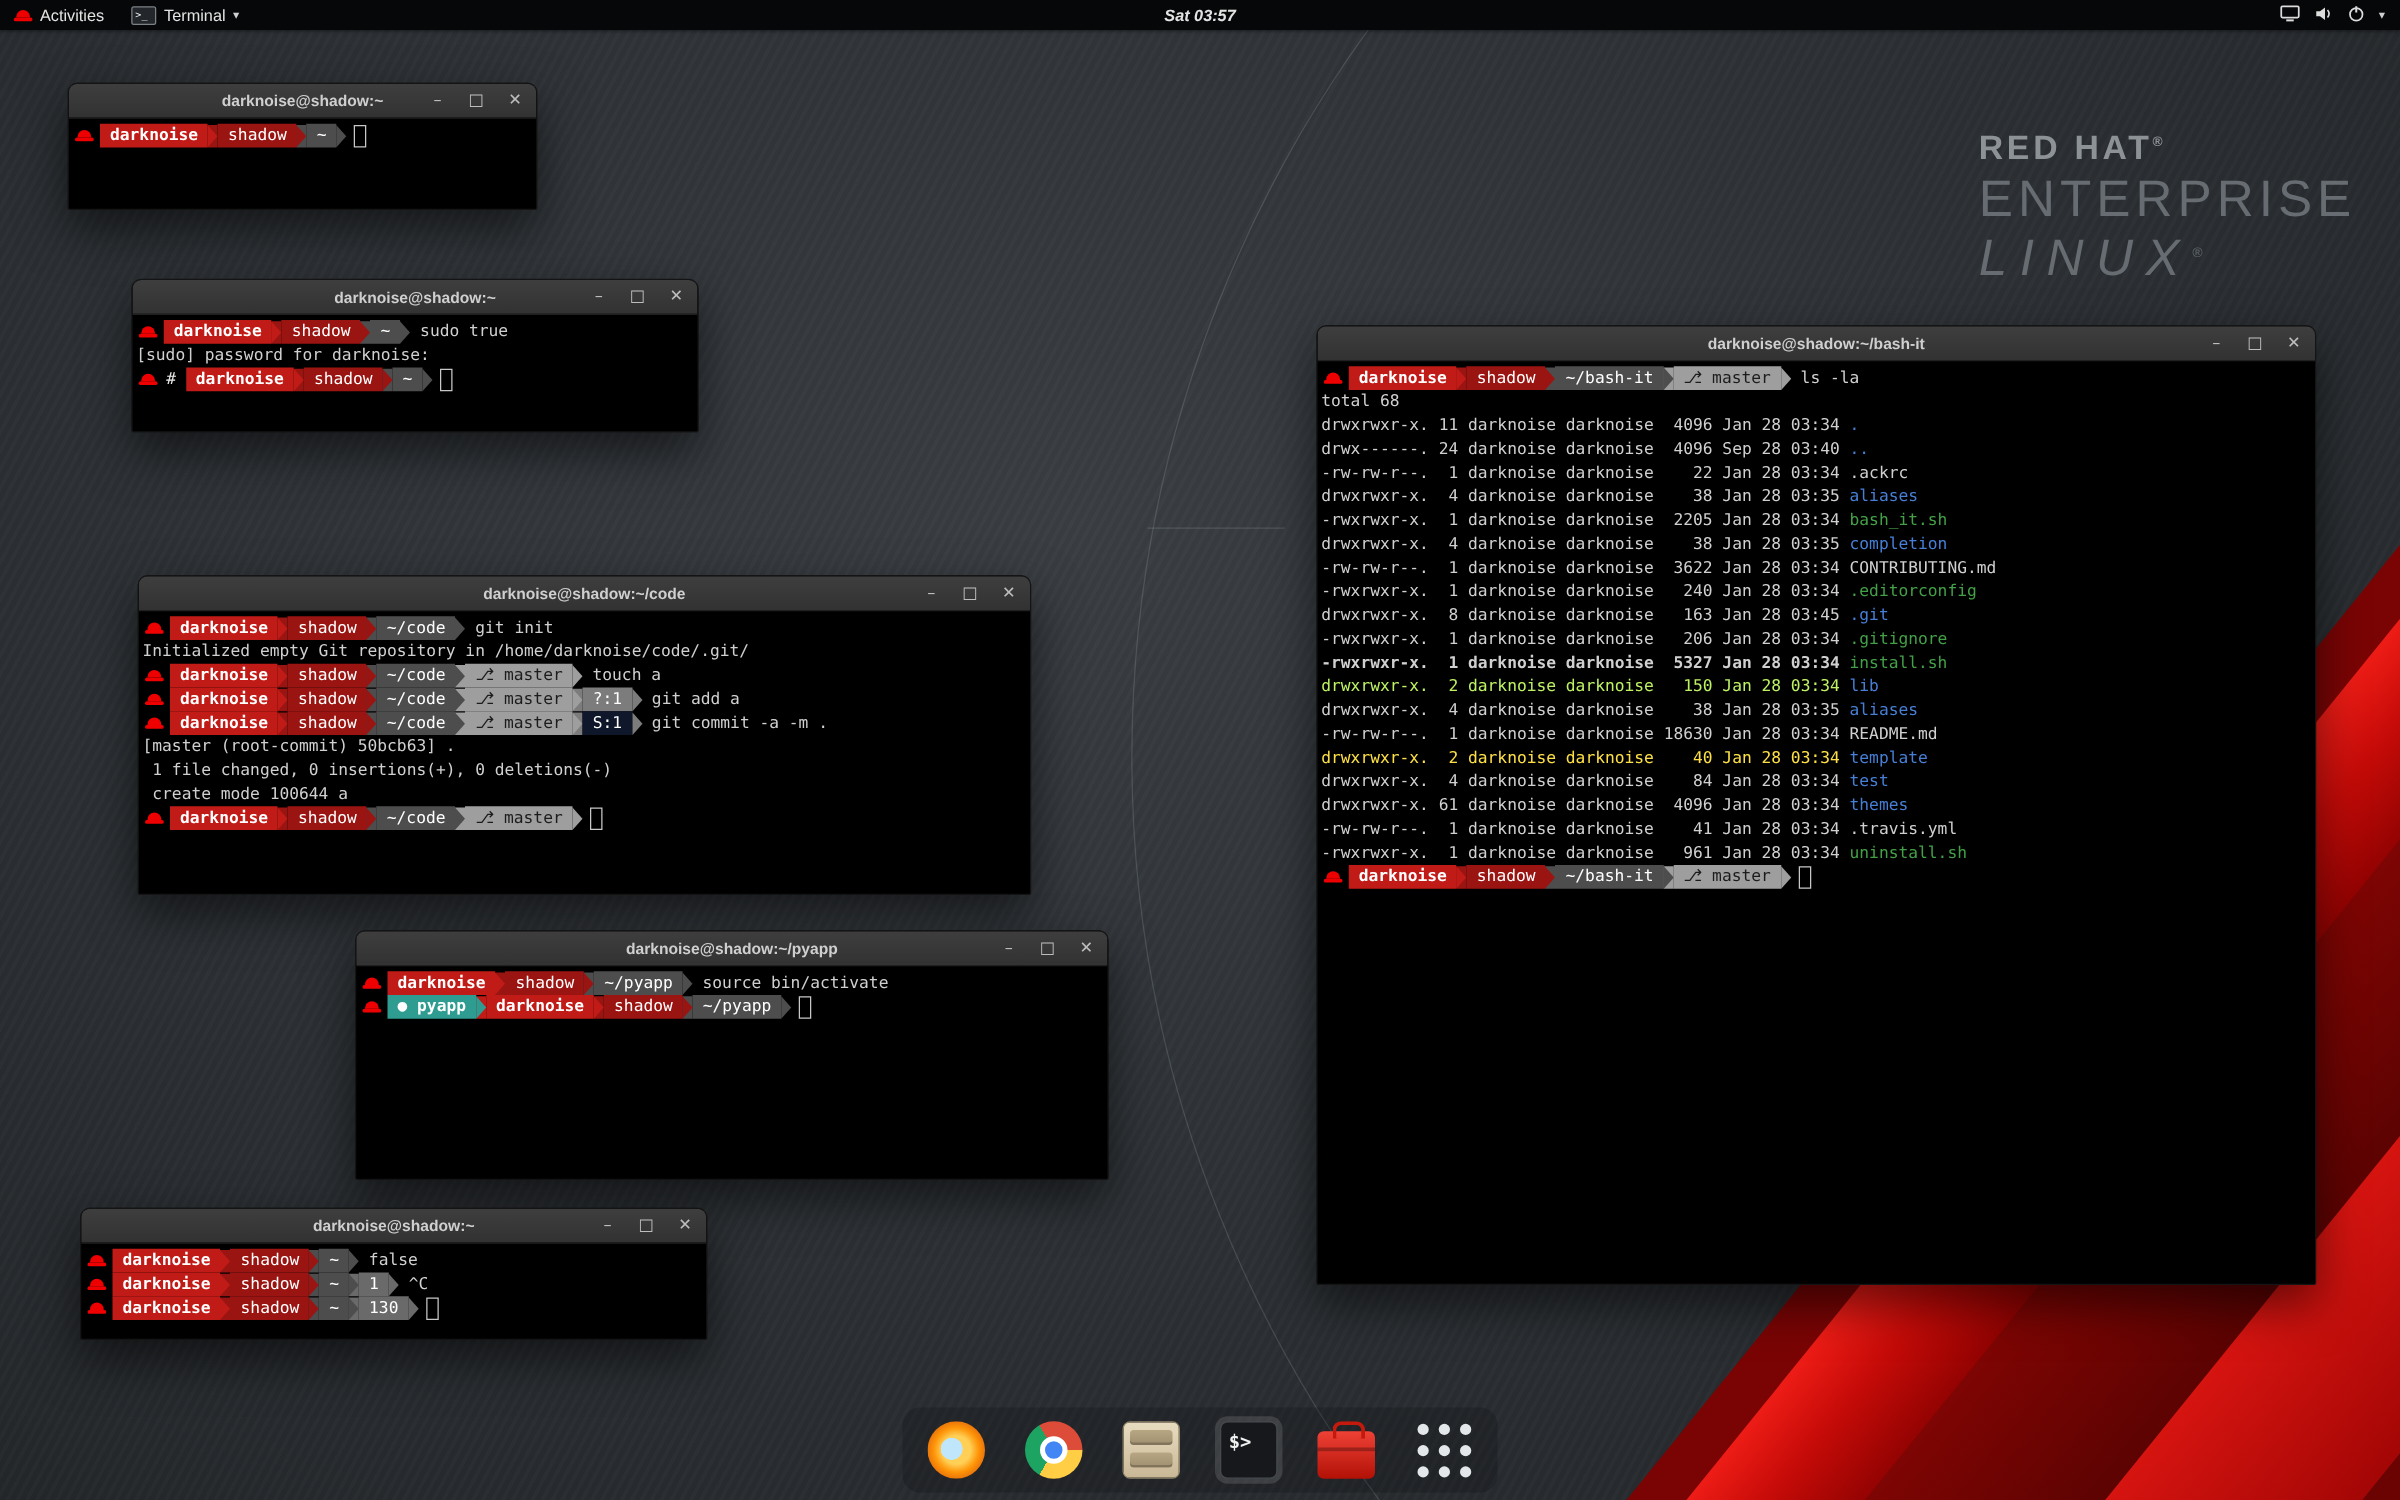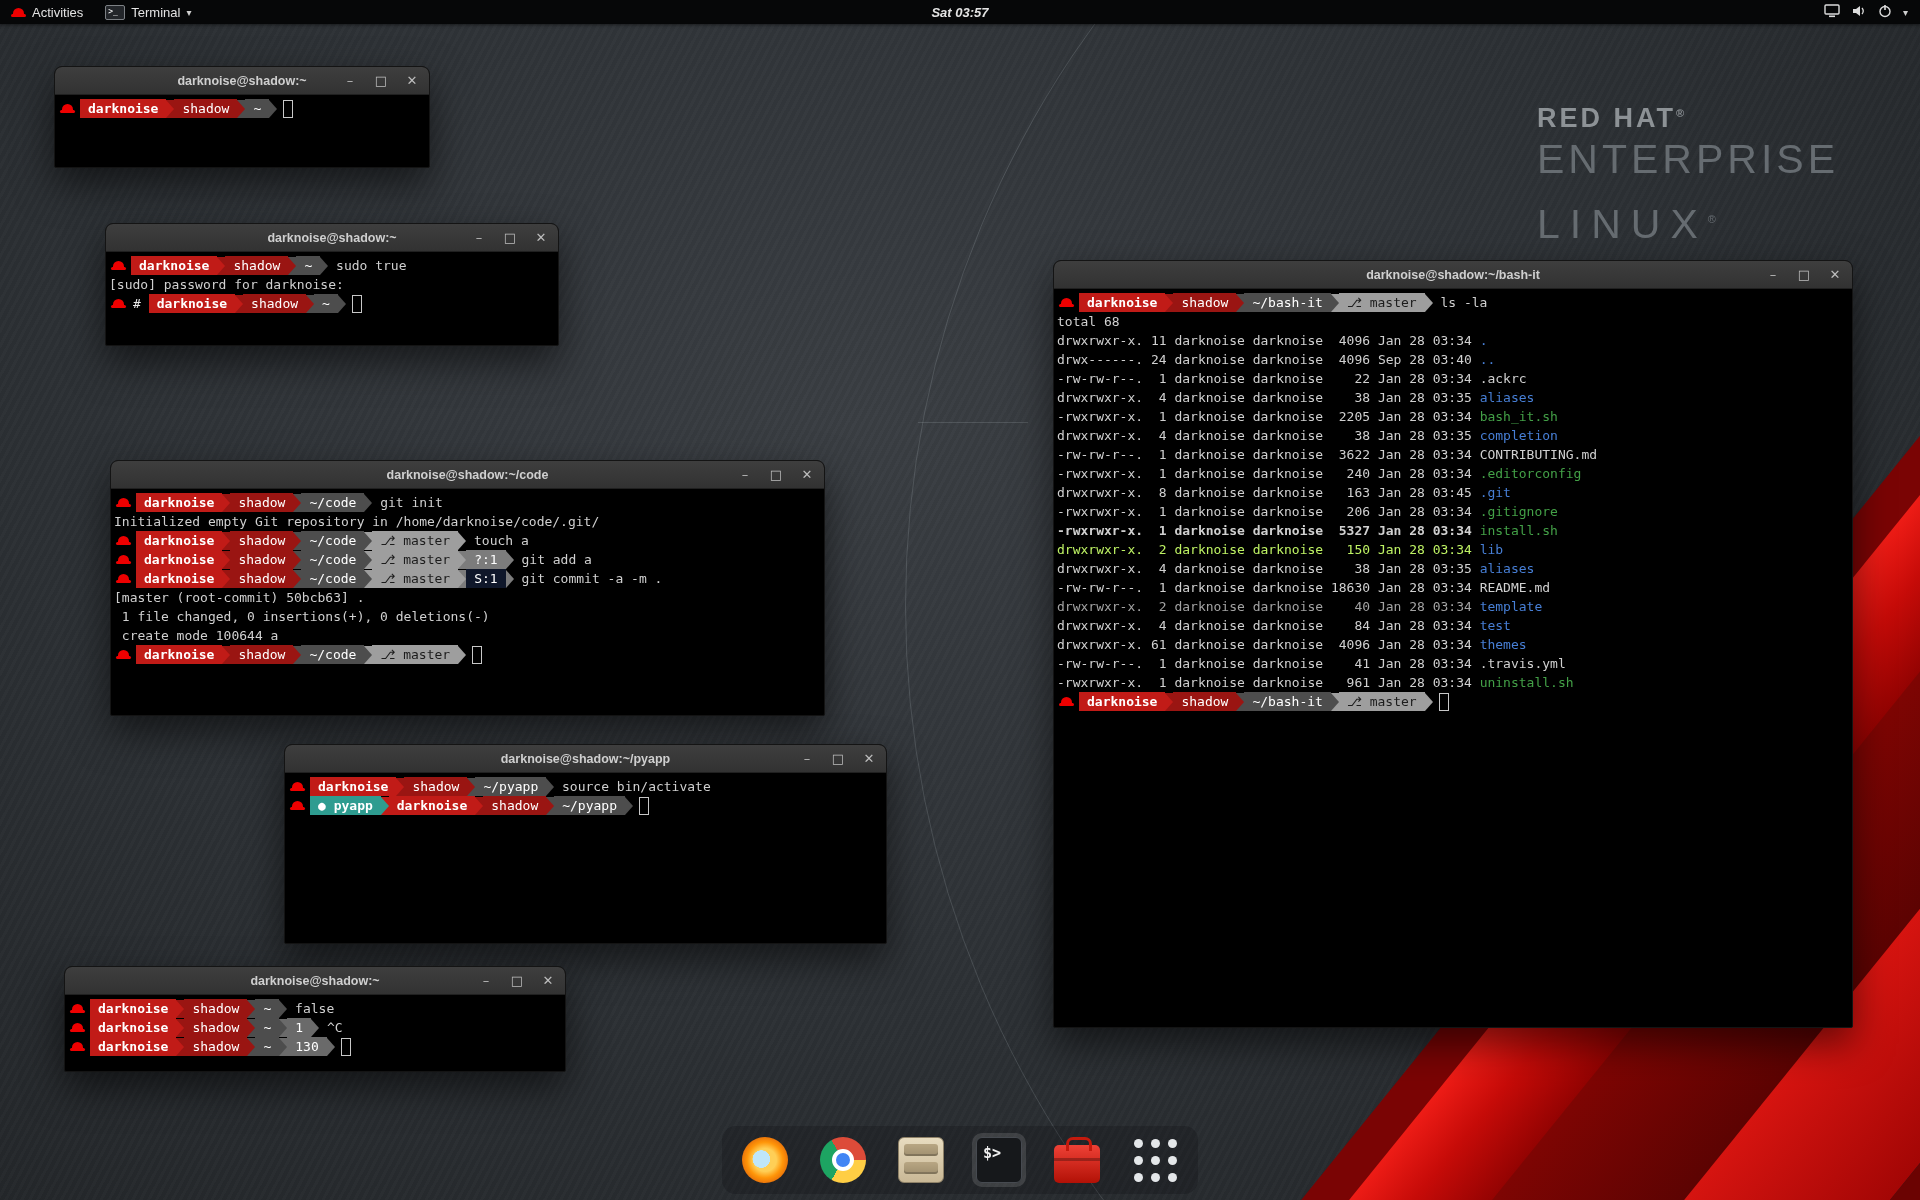--- a/index.html
+++ b/index.html
@@ -18,24 +18,24 @@
     background:linear-gradient(180deg,#ee1c16 0%,#c60b08 45%,#930302 100%);}
   .band2{height:150px;left:1774px;top:971px;transform:translate(-50%,-50%) rotate(-51deg);
     background:linear-gradient(180deg,#7e0503,#5c0302);}
   .band3{height:160px;left:1894px;top:1068px;transform:translate(-50%,-50%) rotate(-51deg);
     background:linear-gradient(180deg,#d61410,#a30605);}
   .band4{height:170px;left:2022px;top:1172px;transform:translate(-50%,-50%) rotate(-51deg);background:#6b0302;}
   .arc{position:absolute;width:1980px;height:1980px;border-radius:50%;
     border:1px solid rgba(190,200,205,0.18);left:905px;top:-385px;}
   .hline{position:absolute;left:918px;top:422px;width:110px;height:1px;background:rgba(190,200,205,0.18);}
 
-  .branding{position:absolute;left:1537px;top:103px;color:#868b90;user-select:none;}
+  .branding{position:absolute;left:1583px;top:103px;color:#868b90;user-select:none;}
   .branding .b1{font-size:27px;font-weight:bold;letter-spacing:3px;color:#8d9296;}
   .branding .b2{font-size:41px;letter-spacing:4px;color:#666c71;margin-top:2px;}
-  .branding .b3{font-size:41px;letter-spacing:10px;color:#666c71;margin-top:18px;}
+  .branding .b3{font-size:41px;letter-spacing:10px;color:#666c71;margin-top:0;font-style:italic;}
   .reg{font-size:11px;vertical-align:super;}
 
   
   .topbar{position:absolute;top:0;left:0;right:0;height:24px;background:#060708;
     display:flex;align-items:center;color:#e3e3e3;font-size:13px;z-index:60;
     box-shadow:0 1px 3px rgba(0,0,0,0.5);}
   .tb-item{display:flex;align-items:center;gap:6px;padding:0 11px;height:100%;}
   .tb-clock{position:absolute;left:50%;transform:translateX(-50%);font-weight:bold;font-style:italic;}
   .tb-right{margin-left:auto;display:flex;gap:11px;align-items:center;padding:0 12px;height:100%;}
   .hat-s{width:15px;height:12px;position:relative;display:inline-block;}
@@ -411,21 +411,21 @@
             <span class="otext" style="color: rgb(71, 127, 214);">lib</span>
           </div>
           <div class="trow">
             <span class="otext" style="color: rgb(208, 208, 208);">drwxrwxr-x.  4 darknoise darknoise    38 Jan 28 03:35 </span>
             <span class="otext" style="color: rgb(71, 127, 214);">aliases</span>
           </div>
           <div class="trow">
             <span class="otext" style="color: rgb(208, 208, 208);">-rw-rw-r--.  1 darknoise darknoise 18630 Jan 28 03:34 README.md</span>
           </div>
           <div class="trow">
-            <span class="otext" style="color: #a3a3a3;">drwxrwxr-x.  2 darknoise darknoise    40 Jan 28 03:34 </span>
+            <span class="otext" style="color: #fde047;">drwxrwxr-x.  2 darknoise darknoise    40 Jan 28 03:34 </span>
             <span class="otext" style="color: rgb(71, 127, 214);">template</span>
           </div>
           <div class="trow">
             <span class="otext" style="color: rgb(208, 208, 208);">drwxrwxr-x.  4 darknoise darknoise    84 Jan 28 03:34 </span>
             <span class="otext" style="color: rgb(71, 127, 214);">test</span>
           </div>
           <div class="trow">
             <span class="otext" style="color: rgb(208, 208, 208);">drwxrwxr-x. 61 darknoise darknoise  4096 Jan 28 03:34 </span>
             <span class="otext" style="color: rgb(71, 127, 214);">themes</span>
           </div>

